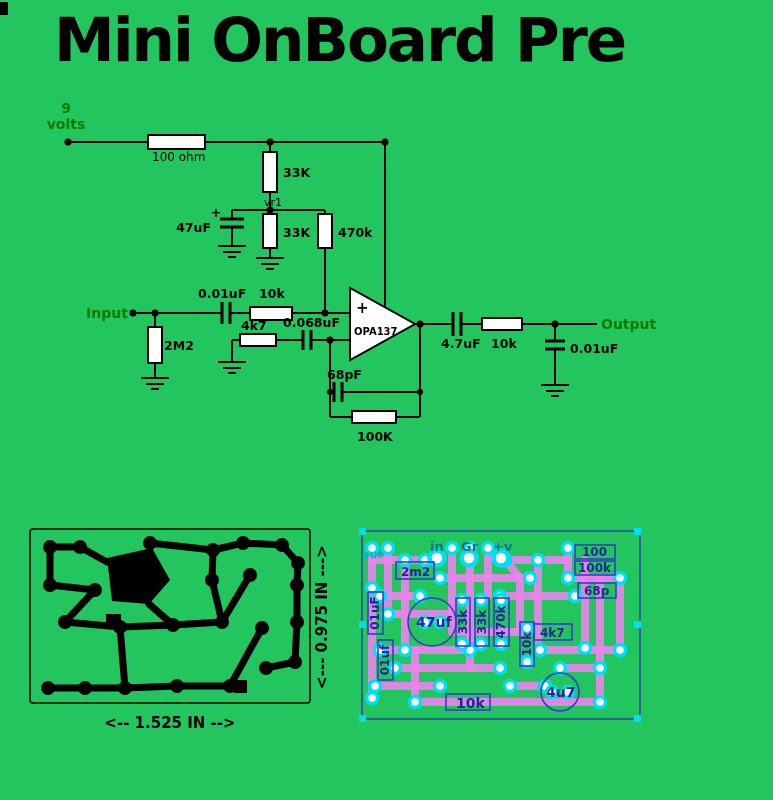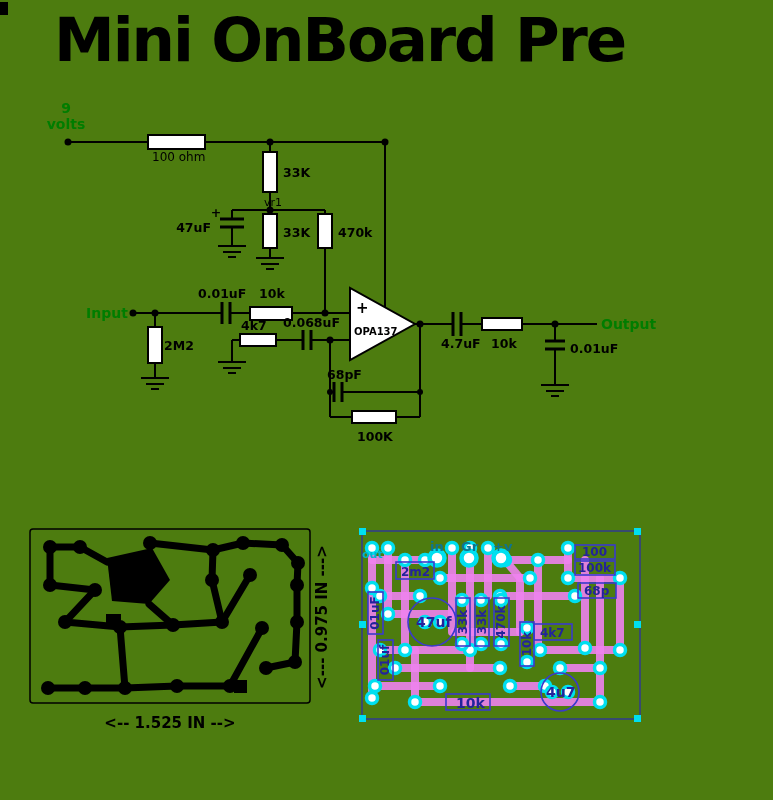--- a/index.html
+++ b/index.html
@@ -1,17 +1,17 @@
 <!DOCTYPE html>
 <html><head>
 <meta charset="utf-8">
 <style>
   html,body{margin:0;padding:0;background:#fff;}
   body{width:773px;height:800px;position:relative;font-family:"DejaVu Sans",sans-serif;}
-  .page{position:absolute;inset:0;background:#4d7c0f;overflow:hidden;}
+  .page{position:absolute;inset:0;background:#22c55e;overflow:hidden;}
   .corner-mark{position:absolute;left:0;top:2px;width:8px;height:13px;background:#000;}
   .title{position:absolute;left:54px;top:4px;font-size:61px;font-weight:900;letter-spacing:-2px;color:#000;white-space:nowrap;}
   svg.canvas{position:absolute;left:0;top:0;}
   .wire{stroke:#000;stroke-width:2;fill:none;}
   .plate{stroke:#000;stroke-width:3;fill:none;}
   .gnd{stroke:#000;stroke-width:2;fill:none;}
   .part{fill:#fff;stroke:#000;stroke-width:2;}
   .dot{fill:#000;}
   .net{fill:#007d00;font-weight:bold;font-size:14px;}
   .lbl{fill:#000;font-weight:bold;font-size:12.5px;}

